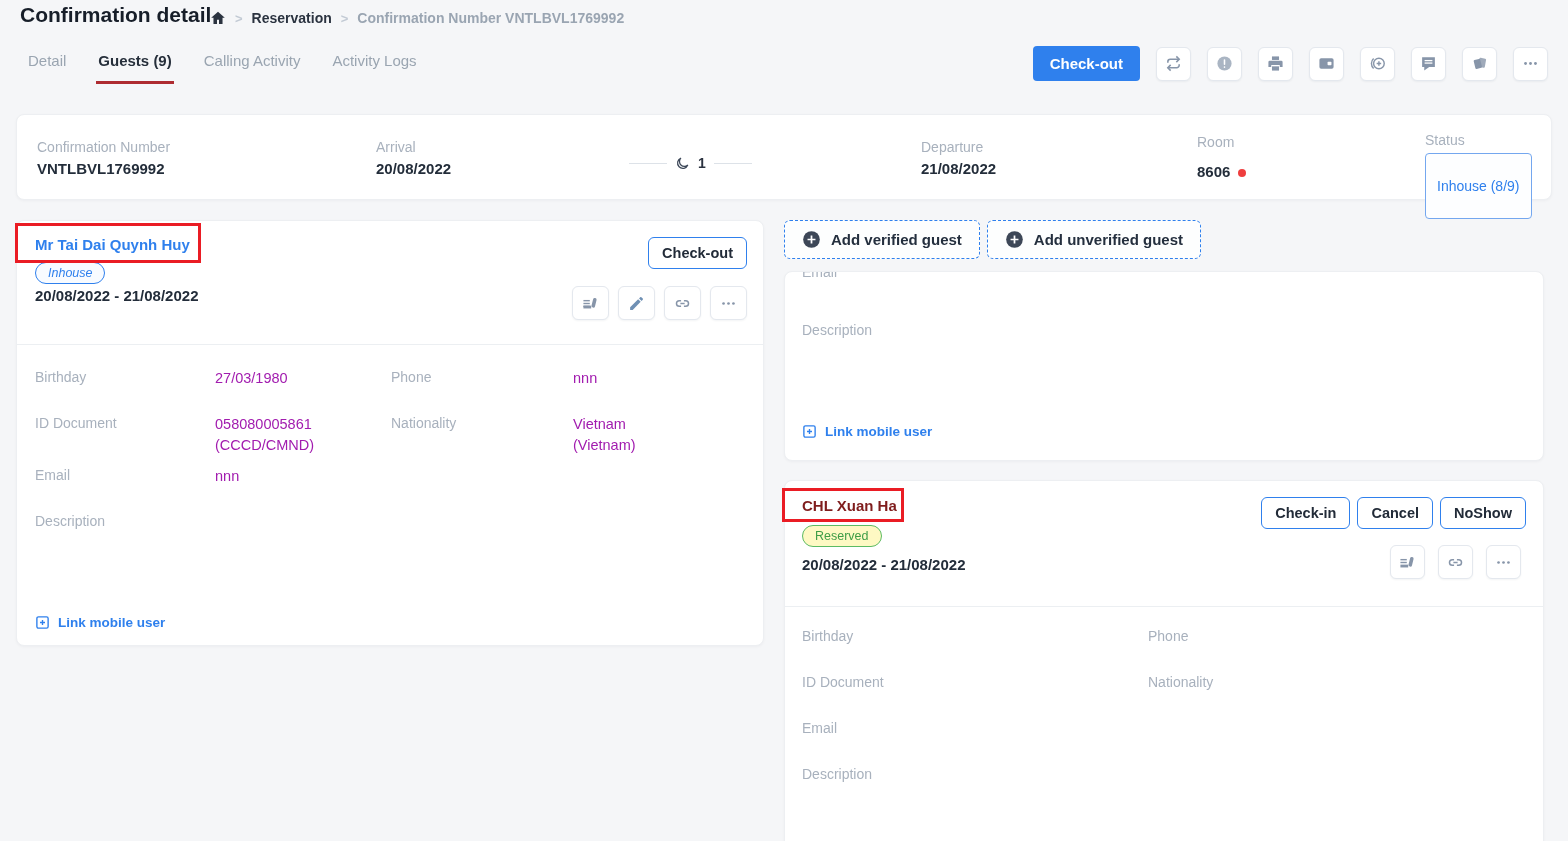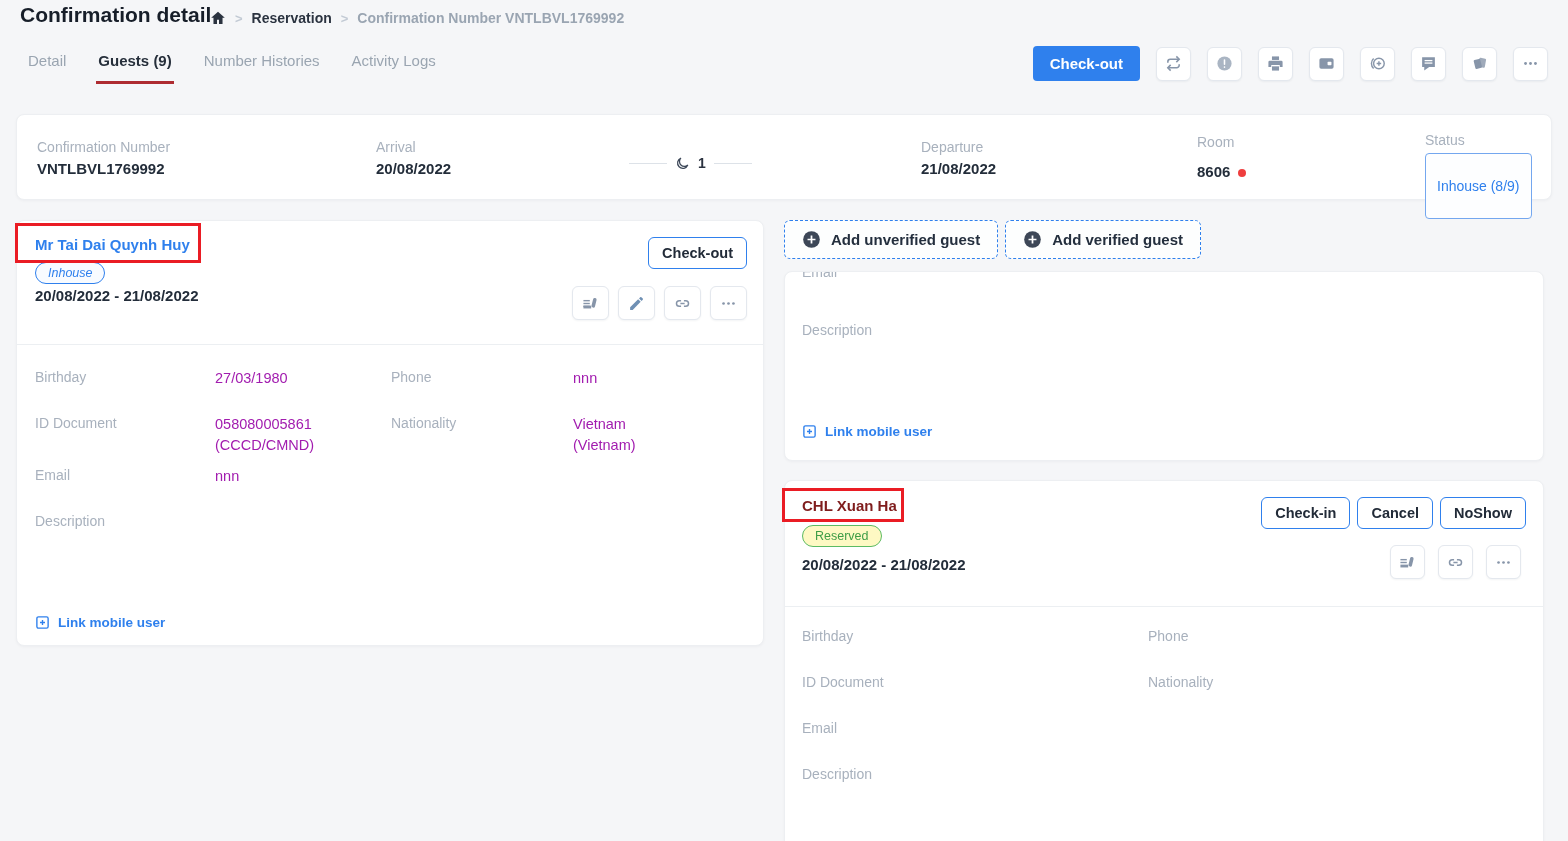--- a/index.html
+++ b/index.html
@@ -104,21 +104,21 @@
   </span>
   <span class="crumb-sep">&gt;</span>
   <span class="crumb-strong">Reservation</span>
   <span class="crumb-sep">&gt;</span>
   <span class="crumb-muted">Confirmation Number VNTLBVL1769992</span>
 </div>
 
 <div class="tabs">
   <span class="tab">Detail</span>
   <span class="tab active">Guests (9)</span>
-  <span class="tab">Number Histories</span>
+  <span class="tab">Calling Activity</span>
   <span class="tab">Activity Logs</span>
 </div>
 
 <div class="toolbar">
   <button class="btn-primary">Check-out</button>
 
   <span class="icon-btn">
     <svg width="17" height="17" viewBox="0 0 24 24" fill="none" stroke="currentColor" stroke-width="2.2">
         <path d="M16 2l4 4-4 4"></path>
         <path d="M4 11V9.5A3.5 3.5 0 0 1 7.5 6H20"></path>
@@ -281,30 +281,30 @@
 </div>
 
 <div id="add-buttons">
   <button class="btn-dashed">
     <span>
       <svg width="19" height="19" viewBox="0 0 24 24">
           <circle cx="12" cy="12" r="10.5" fill="#3d4757"></circle>
           <path d="M12 7v10M7 12h10" stroke="#fff" stroke-width="2.2"></path>
         </svg>
     </span>
-    <span>Add unverified guest</span>
+    <span>Add verified guest</span>
   </button>
   <button class="btn-dashed">
     <span>
       <svg width="19" height="19" viewBox="0 0 24 24">
           <circle cx="12" cy="12" r="10.5" fill="#3d4757"></circle>
           <path d="M12 7v10M7 12h10" stroke="#fff" stroke-width="2.2"></path>
         </svg>
     </span>
-    <span>Add verified guest</span>
+    <span>Add unverified guest</span>
   </button>
 </div>
 
 <div class="card" id="card-partial">
   <span class="label fpos" style="left:17px;top:-8px">Email</span>
   <span class="label fpos" style="left:17px;top:50px">Description</span>
   <span class="link-blue" style="left:17px;top:152px">
     <span>
       <svg width="15" height="15" viewBox="0 0 24 24" fill="none" stroke="#2f80ed" stroke-width="2.2">
           <rect x="3" y="3" width="18" height="18" rx="2.5"></rect>

